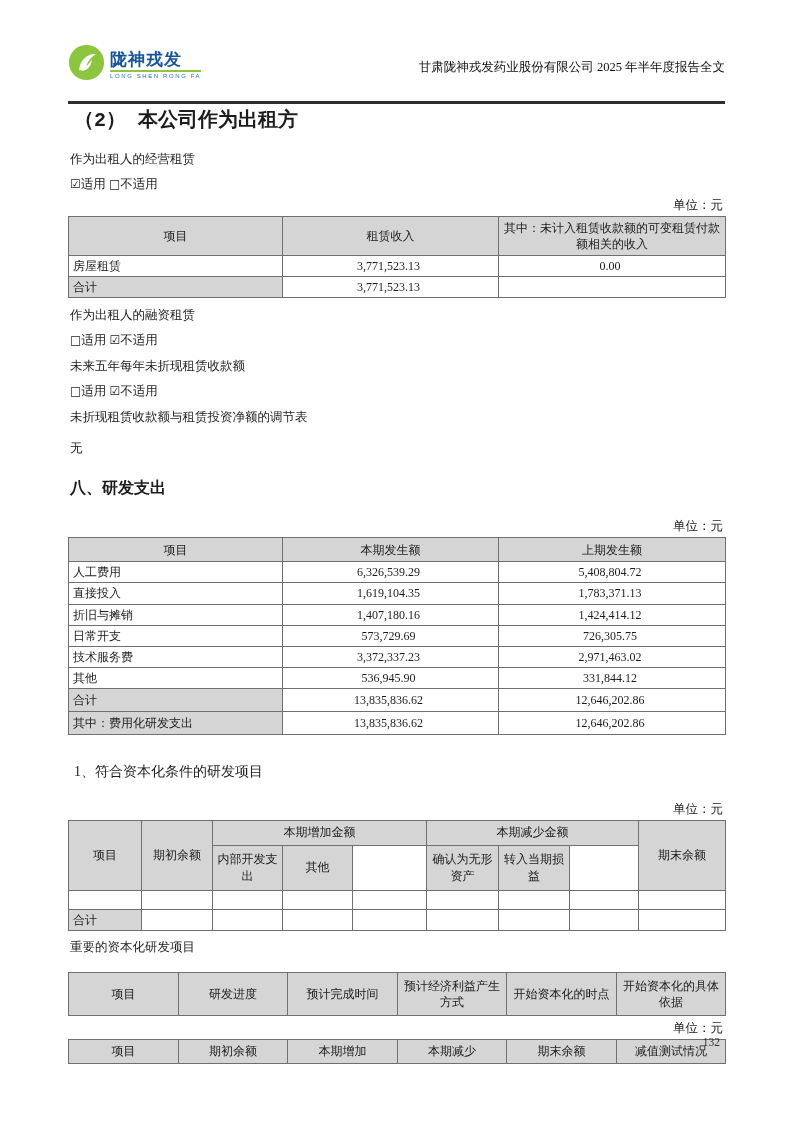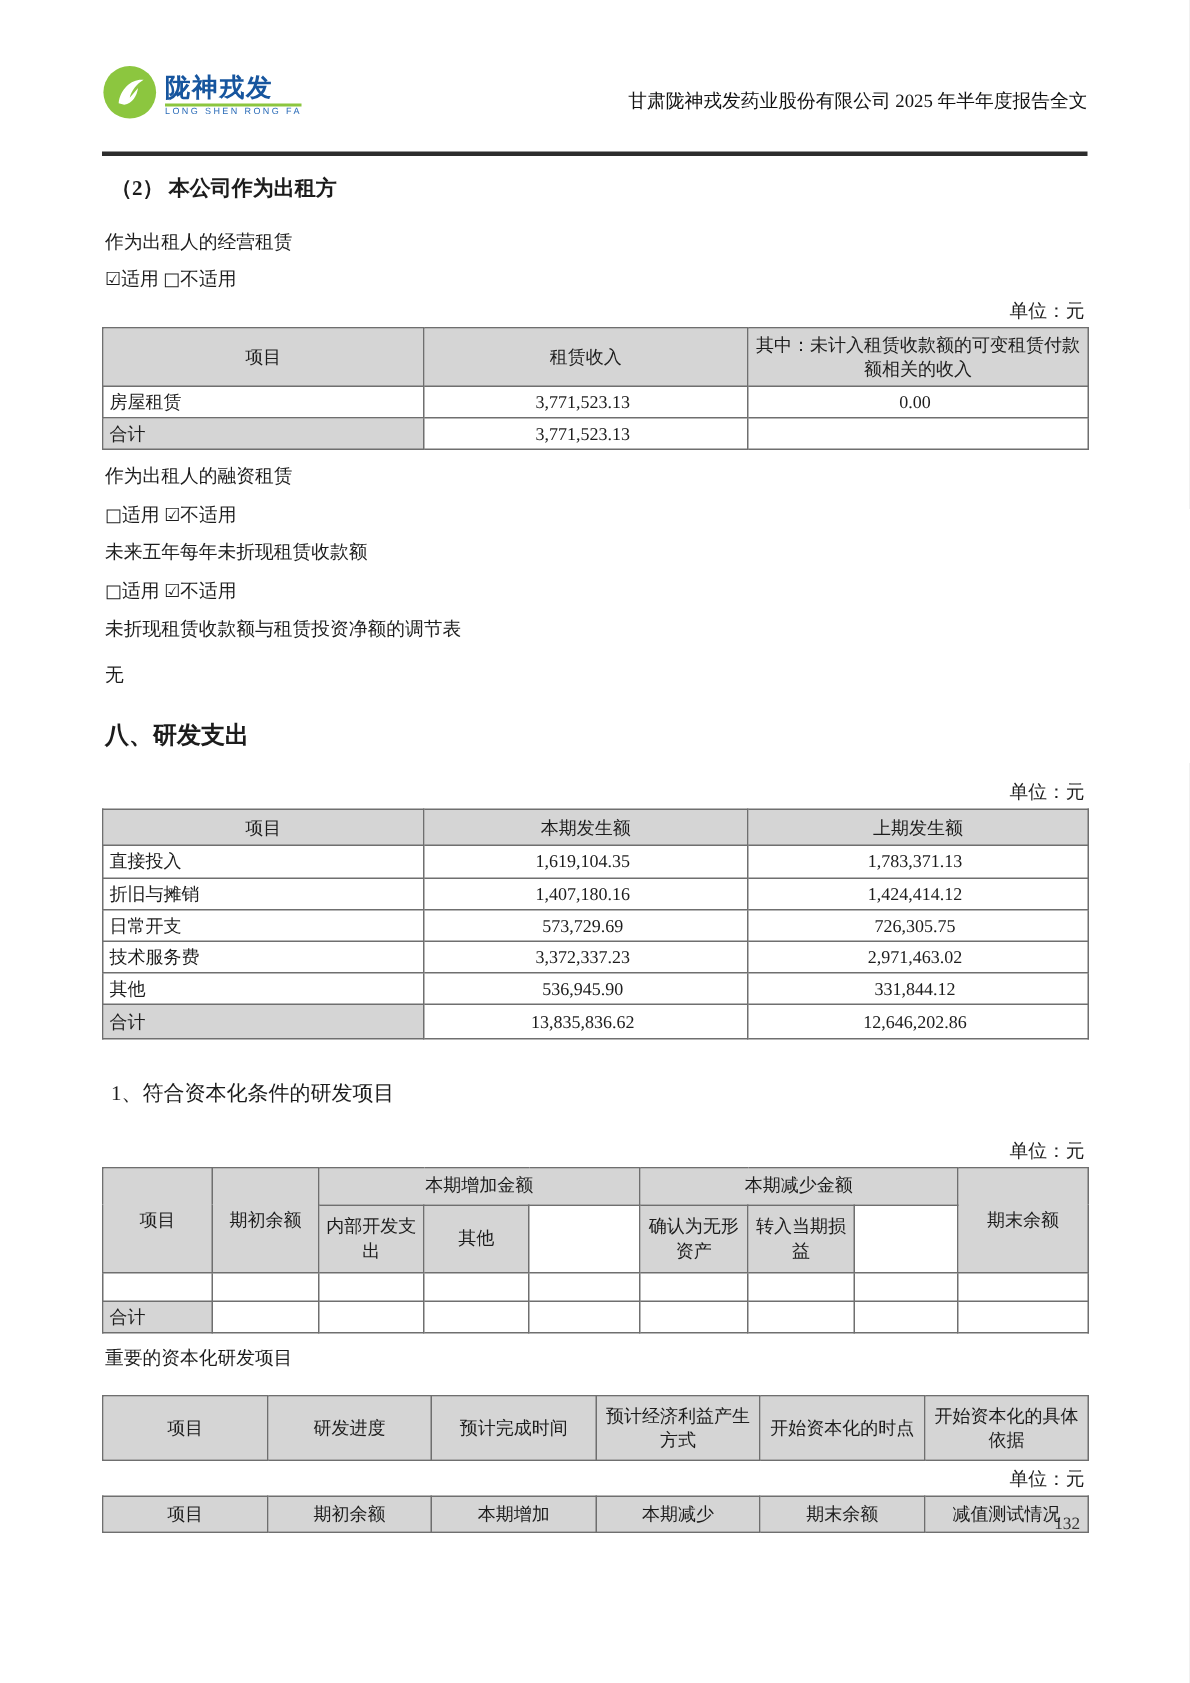--- a/index.html
+++ b/index.html
@@ -12,21 +12,21 @@
   .hdr{display:flex;justify-content:space-between;align-items:flex-end;
        border-bottom:3px solid #2d2d2d;padding-bottom:16px;height:40px;}
   .logo{display:flex;align-items:center;gap:5px;}
   .logo-txt{display:flex;flex-direction:column;line-height:1;}
   .logo-cn{font-size:17px;font-weight:bold;color:#16559e;letter-spacing:1px;
            border-bottom:2px solid #8cc63f;padding-bottom:2px;}
   .logo-en{font-size:6px;color:#2b6cb8;letter-spacing:1.6px;margin-top:1px;
            font-family:"Liberation Sans","DejaVu Sans",sans-serif;}
   .doc-title{font-size:12.5px;color:#111;margin-bottom:9px;}
   
-  .h-sub2{font-size:14px;font-weight:bold;margin:14px 0 0 6px;line-height:1.3;}
+  .h-sub2{font-size:20px;font-weight:bold;margin:4px 0 0 6px;line-height:1.3;font-family:Liberation Mono, monospace;}
   .h-sec{font-size:16px;font-weight:bold;margin:22px 0 0 2px;line-height:1.3;}
   .h-sub1{font-size:14px;font-weight:normal;margin:28px 0 0 6px;line-height:1.3;}
   .line{font-size:12.5px;margin:9px 0 0 2px;line-height:1.3;}
   .line.first{margin-top:17px;}
   .line.none{margin-top:15px;}
   .chk{font-family:"DejaVu Sans","Liberation Sans",sans-serif;font-size:12px;}
   .unit{font-size:12.5px;text-align:right;margin:4px 2px 2px 0;}
   .unit.gap{margin-top:19px;}
   
   table{border-collapse:collapse;width:100%;table-layout:fixed;font-size:12px;}
@@ -37,21 +37,21 @@
   .num{text-align:center;padding-right:8px;}
   .hh{height:34px;}      
   .r1{height:16px;}      
   .r2{height:18px;}      
   .gh{height:20px;}      
   .sh{height:40px;}      
   .er{height:14px;}      
   .th1{height:19px;}     
   .t4h{height:38px;}     
   
-  .pageno{position:absolute;right:73px;top:1010px;font-size:11.5px;color:#333;}
+  .pageno{position:absolute;right:73px;top:1036px;font-size:11.5px;color:#333;}
 </style>
 </head>
 <body>
 
 <div class="page">
 
   <div class="hdr">
     <div class="logo">
       <span>
         <svg width="37" height="37" viewBox="0 0 40 40">
@@ -124,20 +124,25 @@
         <col style="width:216px">
         <col style="width:227px">
       </colgroup>
     <tbody>
         <tr>
       <td class="g c th1">项目</td>
       <td class="g c th1">本期发生额</td>
       <td class="g c th1">上期发生额</td>
     </tr>
     <tr>
+      <td class="r1">人工费用</td>
+      <td class="num r1">6,326,539.29</td>
+      <td class="num r1">5,408,804.72</td>
+    </tr>
+    <tr>
       <td class="r1">直接投入</td>
       <td class="num r1">1,619,104.35</td>
       <td class="num r1">1,783,371.13</td>
     </tr>
     <tr>
       <td class="r1">折旧与摊销</td>
       <td class="num r1">1,407,180.16</td>
       <td class="num r1">1,424,414.12</td>
     </tr>
     <tr>
@@ -150,20 +155,25 @@
       <td class="num r1">3,372,337.23</td>
       <td class="num r1">2,971,463.02</td>
     </tr>
     <tr>
       <td class="r1">其他</td>
       <td class="num r1">536,945.90</td>
       <td class="num r1">331,844.12</td>
     </tr>
     <tr>
       <td class="g r2">合计</td>
+      <td class="num r2">13,835,836.62</td>
+      <td class="num r2">12,646,202.86</td>
+    </tr>
+    <tr>
+      <td class="g r2">其中：费用化研发支出</td>
       <td class="num r2">13,835,836.62</td>
       <td class="num r2">12,646,202.86</td>
     </tr>
   </tbody>
     </table>
 
   <div class="h-sub1">1、符合资本化条件的研发项目</div>
   <div class="unit gap">单位：元</div>
 
   <table>

